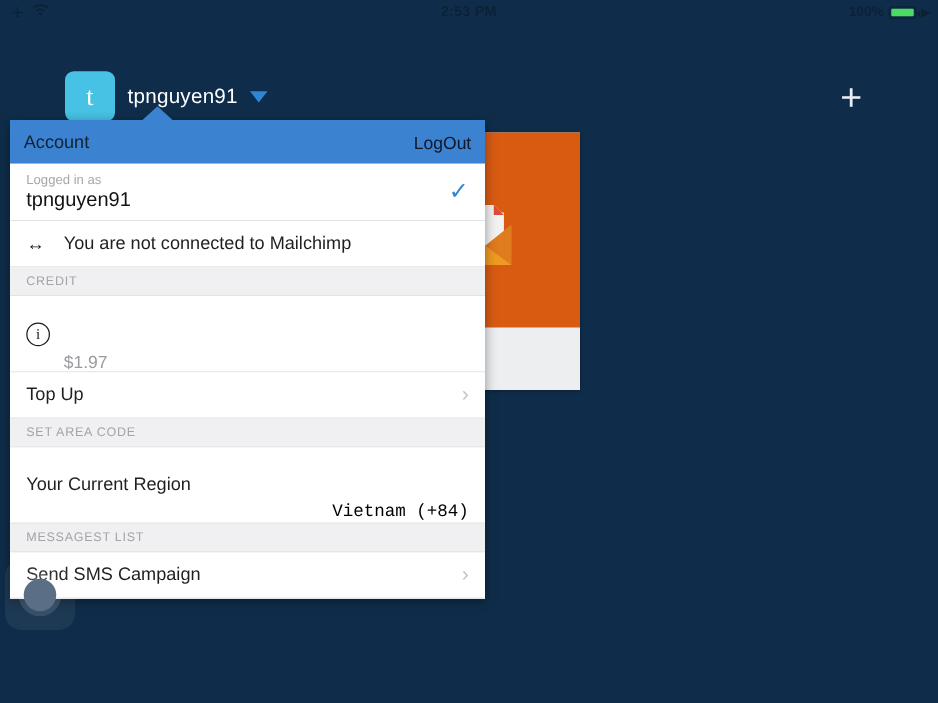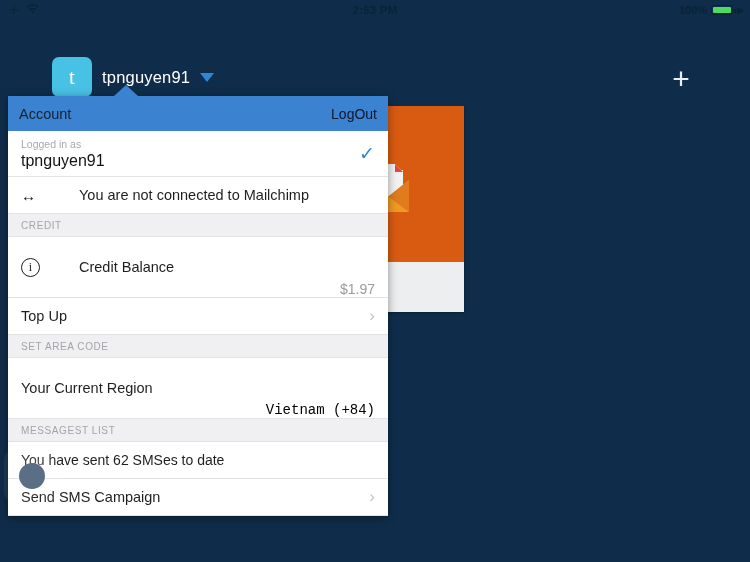--- a/index.html
+++ b/index.html
@@ -117,21 +117,20 @@
     color: #112233; font-size: 14.5px;
   }
   #logout-button { font-size: 14px; color: #0f172a; }
 
   .row {
     background: #ffffff;
     padding: 0 13px;
     display: flex; align-items: center;
     border-bottom: 1px solid #e3e3e6;
     min-height: 37px;
-    gap: 28px;
   }
   .row.tall { min-height: 46px; }
   .section-head {
     background: #f0f0f2;
     padding: 6px 13px 5px 13px;
     font-size: 10px; color: #a3a3aa; letter-spacing: .6px;
     border-bottom: 1px solid #e3e3e6;
     text-transform: uppercase;
   }
   .row-label { font-size: 14.5px; color: #1f1f1f; flex: 1; }
@@ -248,41 +247,37 @@
 
   <div class="row">
     <span class="sync-ico">↔</span>
     <span class="row-label">You are not connected to Mailchimp</span>
   </div>
 
   <div class="section-head">CREDIT</div>
 
   <div class="row">
     <span class="info-ico">i</span>
-    <span class="row-label">Credit Balance</span>
     <span class="row-value">$1.97</span>
   </div>
 
   <div class="row">
     <span class="row-label">Top Up</span>
     <span class="chevron">›</span>
   </div>
 
   <div class="section-head">SET AREA CODE</div>
 
   <div class="row">
     <span class="row-label">Your Current Region</span>
     <span class="row-value link">Vietnam (+84)</span>
   </div>
 
   <div class="section-head">MESSAGEST LIST</div>
 
-  <div class="row">
-    <span class="row-label small">You have sent 62 SMSes to date</span>
-  </div>
 
   <div class="row">
     <span class="row-label">Send SMS Campaign</span>
     <span class="chevron">›</span>
   </div>
 </div>
 
 <div id="assistive-touch">
   <div class="ring">
     <div class="dot"></div>

